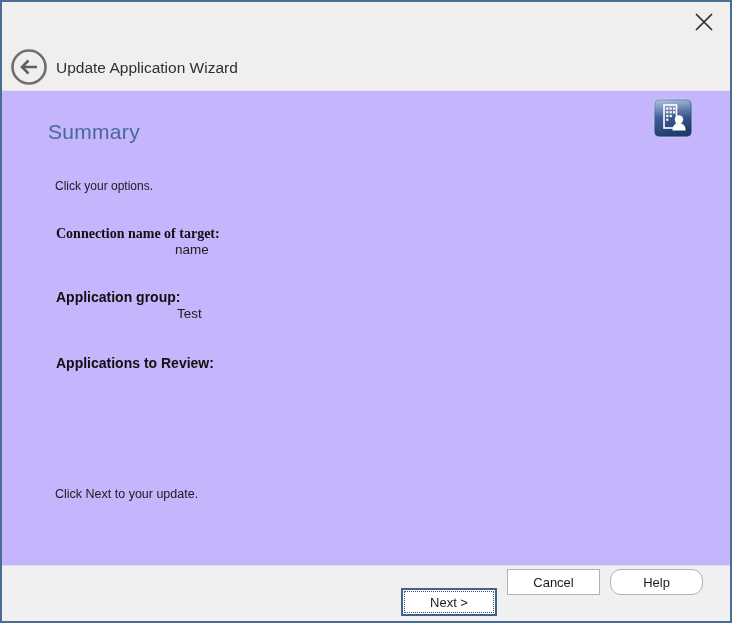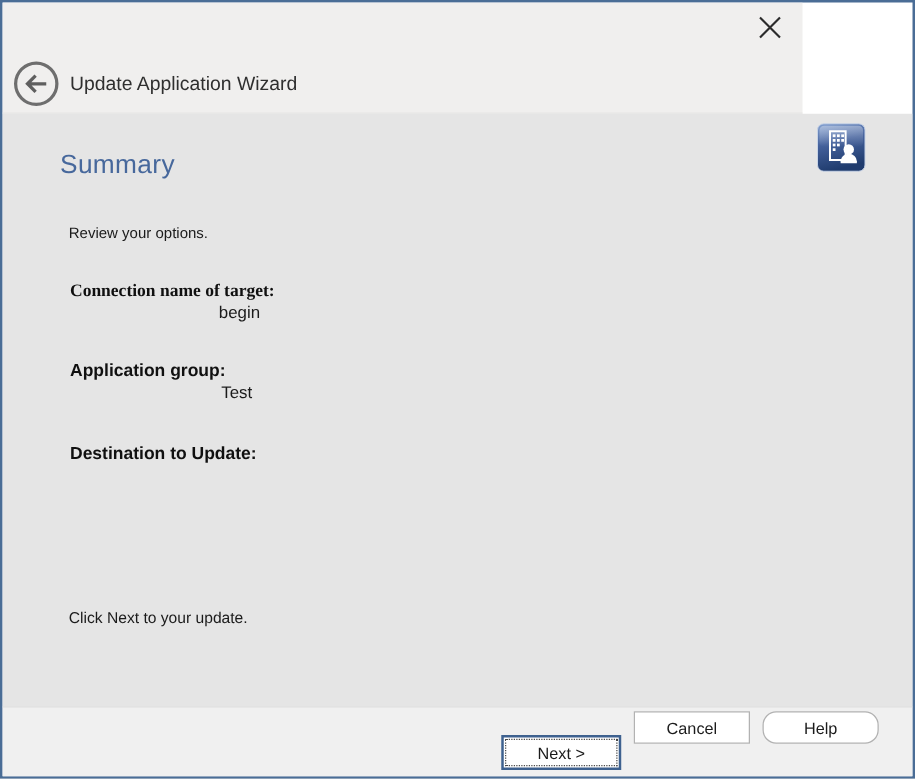--- a/index.html
+++ b/index.html
@@ -2,37 +2,37 @@
 <html><head>
 <meta charset="utf-8">
 <style>
   html,body{margin:0;padding:0;background:#c8c8c8;font-family:"Liberation Sans","DejaVu Sans",sans-serif;}
   .window{
     position:relative;width:732px;height:623px;box-sizing:border-box;
     border:2px solid #4a6d96;background:#ffffff;overflow:hidden;
   }
   
   .header{
-    position:absolute;left:0;top:0;width:640px;height:88px;
+    position:absolute;left:0;top:0;width:728px;height:88px;
     background:#f0efee;border-bottom:1px solid #e6e5e4;
   }
   .back-button{
     position:absolute;left:8px;top:46px;width:38px;height:38px;
     background:transparent;border:none;padding:0;cursor:pointer;
   }
   .header-title{
     position:absolute;left:54px;top:57px;font-size:15.5px;color:#2f2f2f;
     white-space:nowrap;
   }
   .close-button{
     position:absolute;right:12px;top:6px;width:28px;height:28px;
     background:transparent;border:none;padding:2px;cursor:pointer;
   }
   
-  .content{position:absolute;left:0;top:89px;width:728px;height:474px;background:#e5e5e5;}
+  .content{position:absolute;left:0;top:89px;width:728px;height:474px;background:#c4b5fd;}
   .page-title{
     position:absolute;left:46px;top:29px;margin:0;font-size:21px;font-weight:400;
     color:#47689c;letter-spacing:.3px;
   }
   .page-icon{position:absolute;left:651px;top:7px;width:40px;height:40px;}
   .subtitle{position:absolute;left:53px;top:88px;font-size:12px;color:#1b1b1b;}
   .field{position:absolute;left:54px;}
   .field-label{font-size:14px;font-weight:bold;color:#101010;white-space:nowrap;}
   .field-value{position:absolute;font-size:13.5px;color:#1b1b1b;white-space:pre;}
   .f1{top:133px;font-family:Liberation Serif, serif;} .v1{left:173px;top:151px;}
@@ -109,34 +109,34 @@
             <rect x="20" y="13.2" width="2.2" height="2.2"></rect>
           <rect x="13.2" y="16.9" width="2.2" height="2.2"></rect>
             <rect x="16.6" y="16.9" width="2.2" height="2.2"></rect>
           <rect x="13.2" y="20.6" width="2.2" height="2.2"></rect>
         </g>
         <circle cx="26" cy="21.5" r="4.2" fill="#ffffff"></circle>
         <path d="M19.5 32.5 v-1.5 a6.5 6 0 0 1 13 0 v1.5 z" fill="#ffffff"></path>
       </svg>
     </span>
 
-    <span class="subtitle">Review your options.</span>
+    <span class="subtitle">Click your options.</span>
 
     <div class="field f1">
       <span class="field-label">Connection name of target:</span>
     </div>
-    <span class="field-value v1">begin</span>
+    <span class="field-value v1">name</span>
 
     <div class="field f2">
       <span class="field-label">Application group:</span>
     </div>
     <span class="field-value v2">Test</span>
 
     <div class="field f3">
-      <span class="field-label">Destination to Update:</span>
+      <span class="field-label">Applications to Review:</span>
     </div>
 
     <span class="note">Click Next to your update.</span>
   </div>
 
   <div class="footer">
     <button class="btn btn-next">Next &gt;</button>
     <button class="btn btn-cancel">Cancel</button>
     <button class="btn btn-help">Help</button>
   </div>

